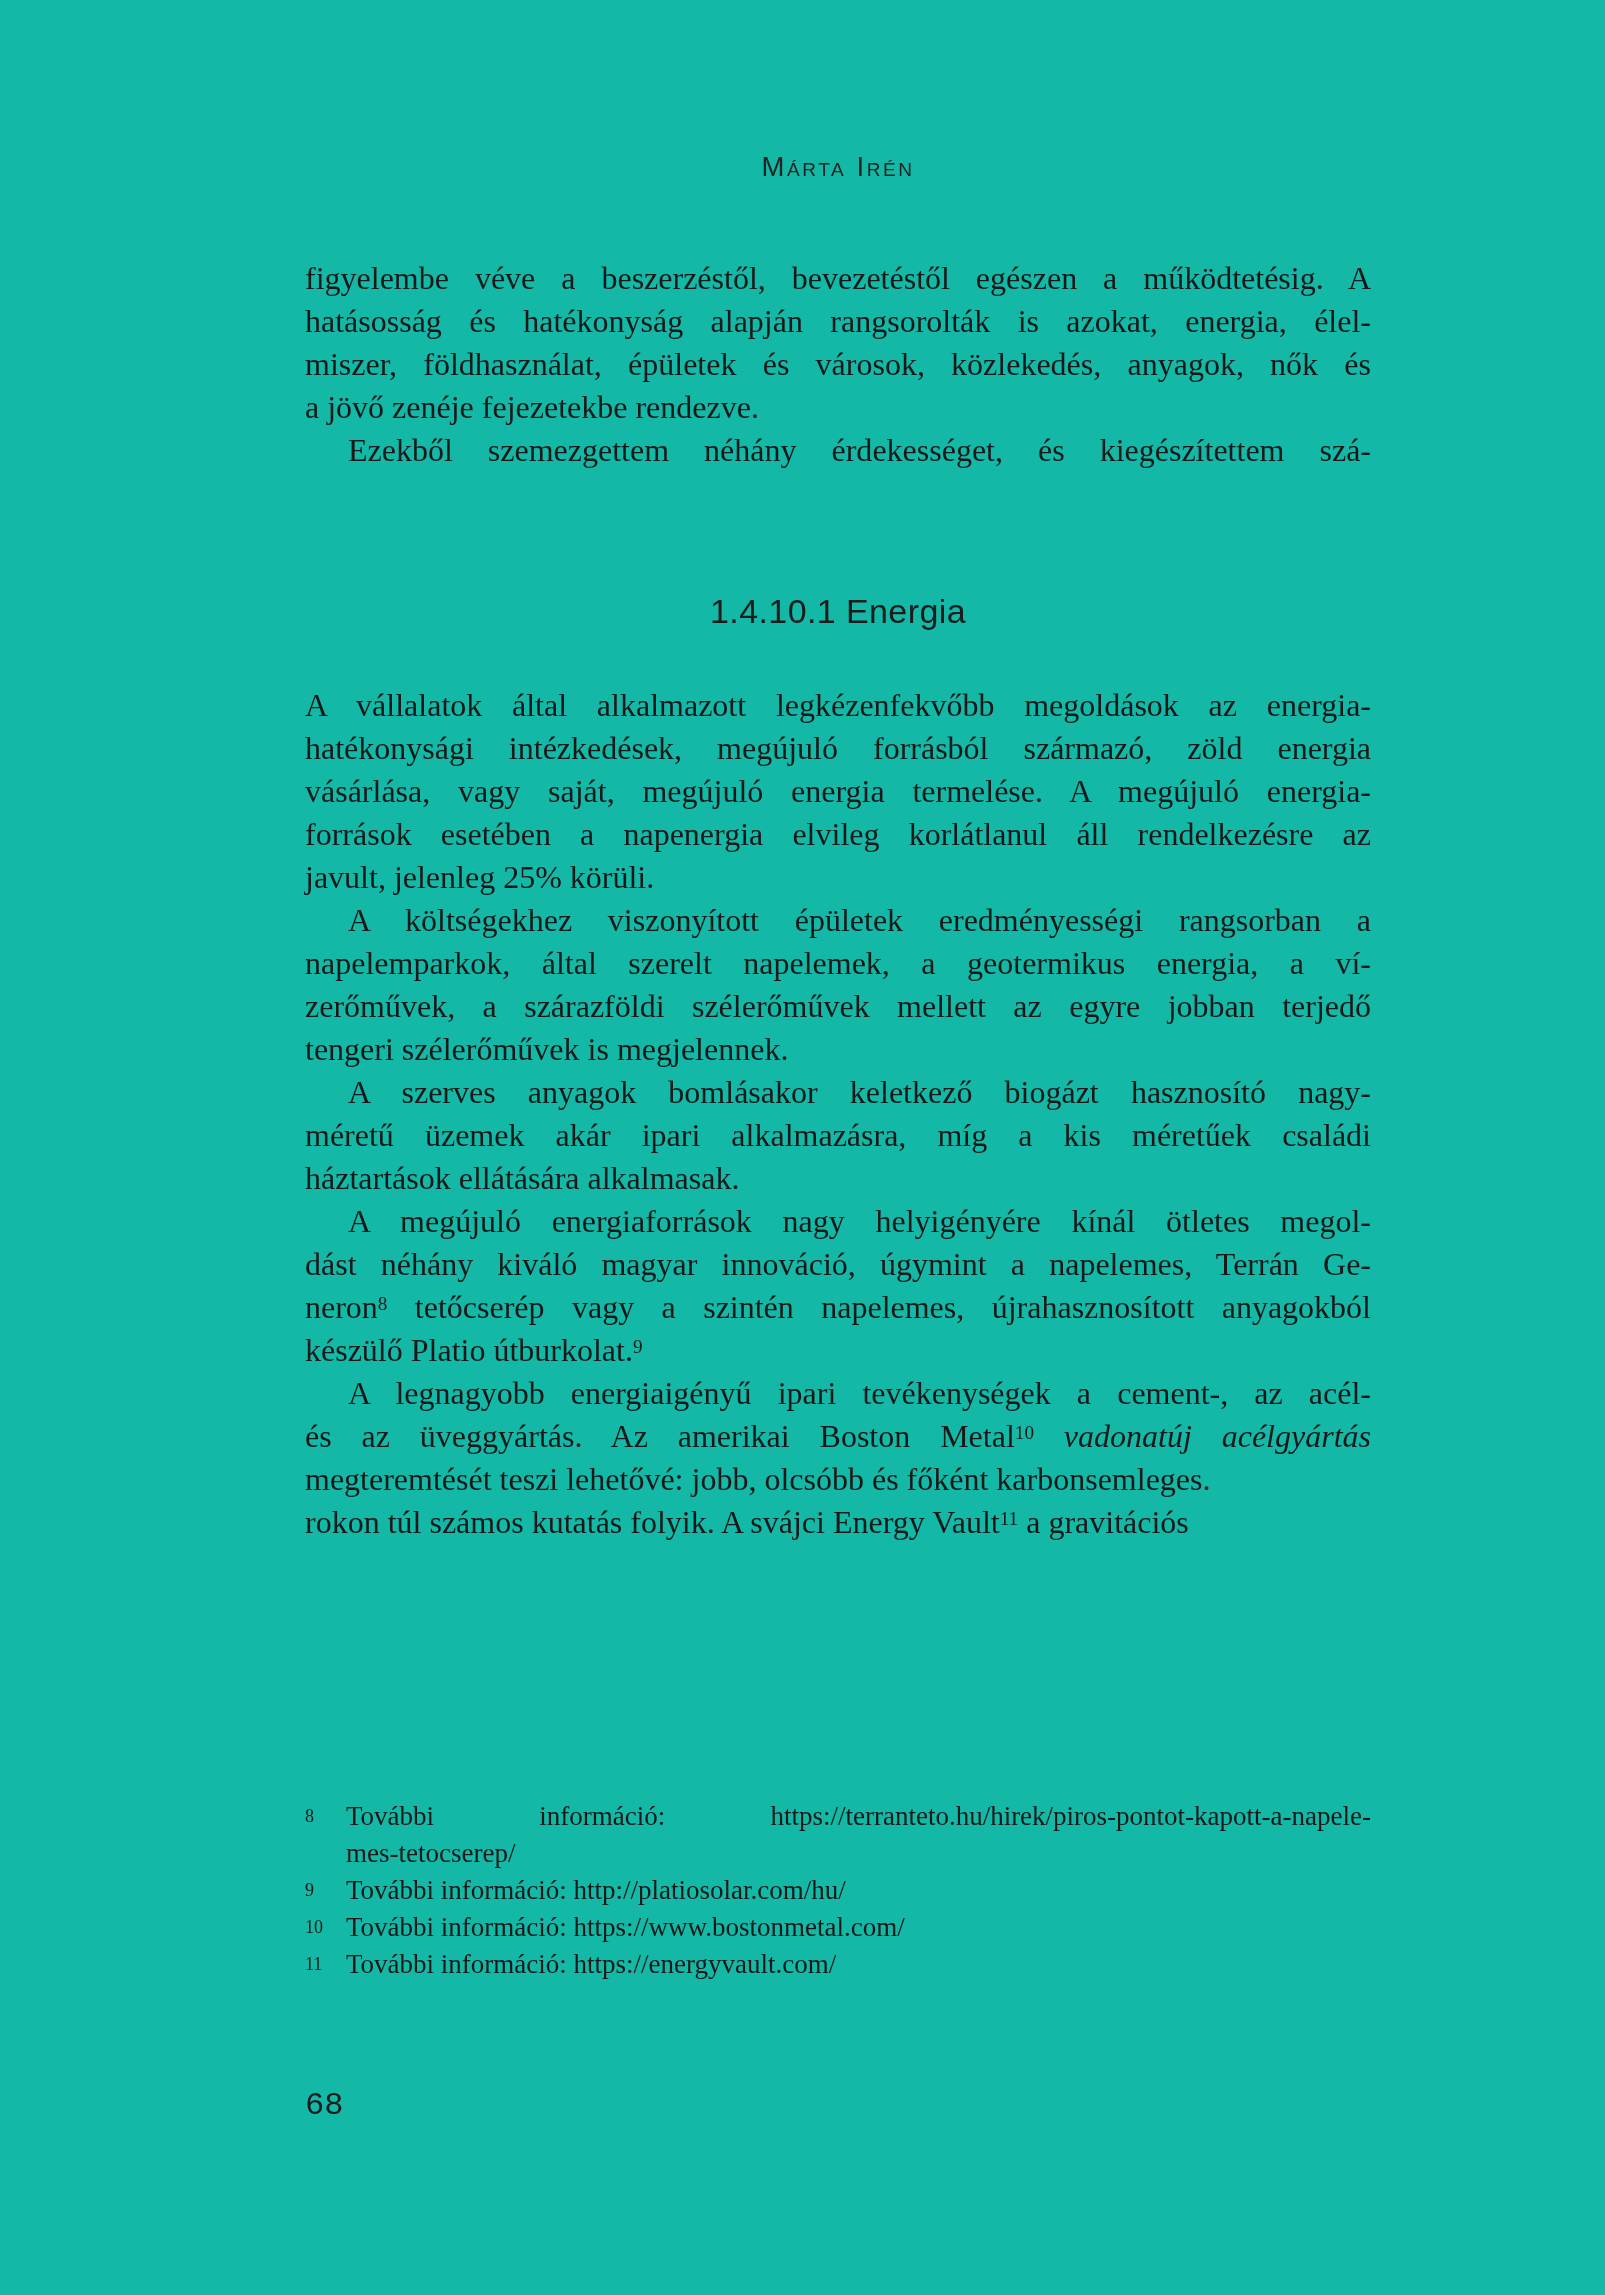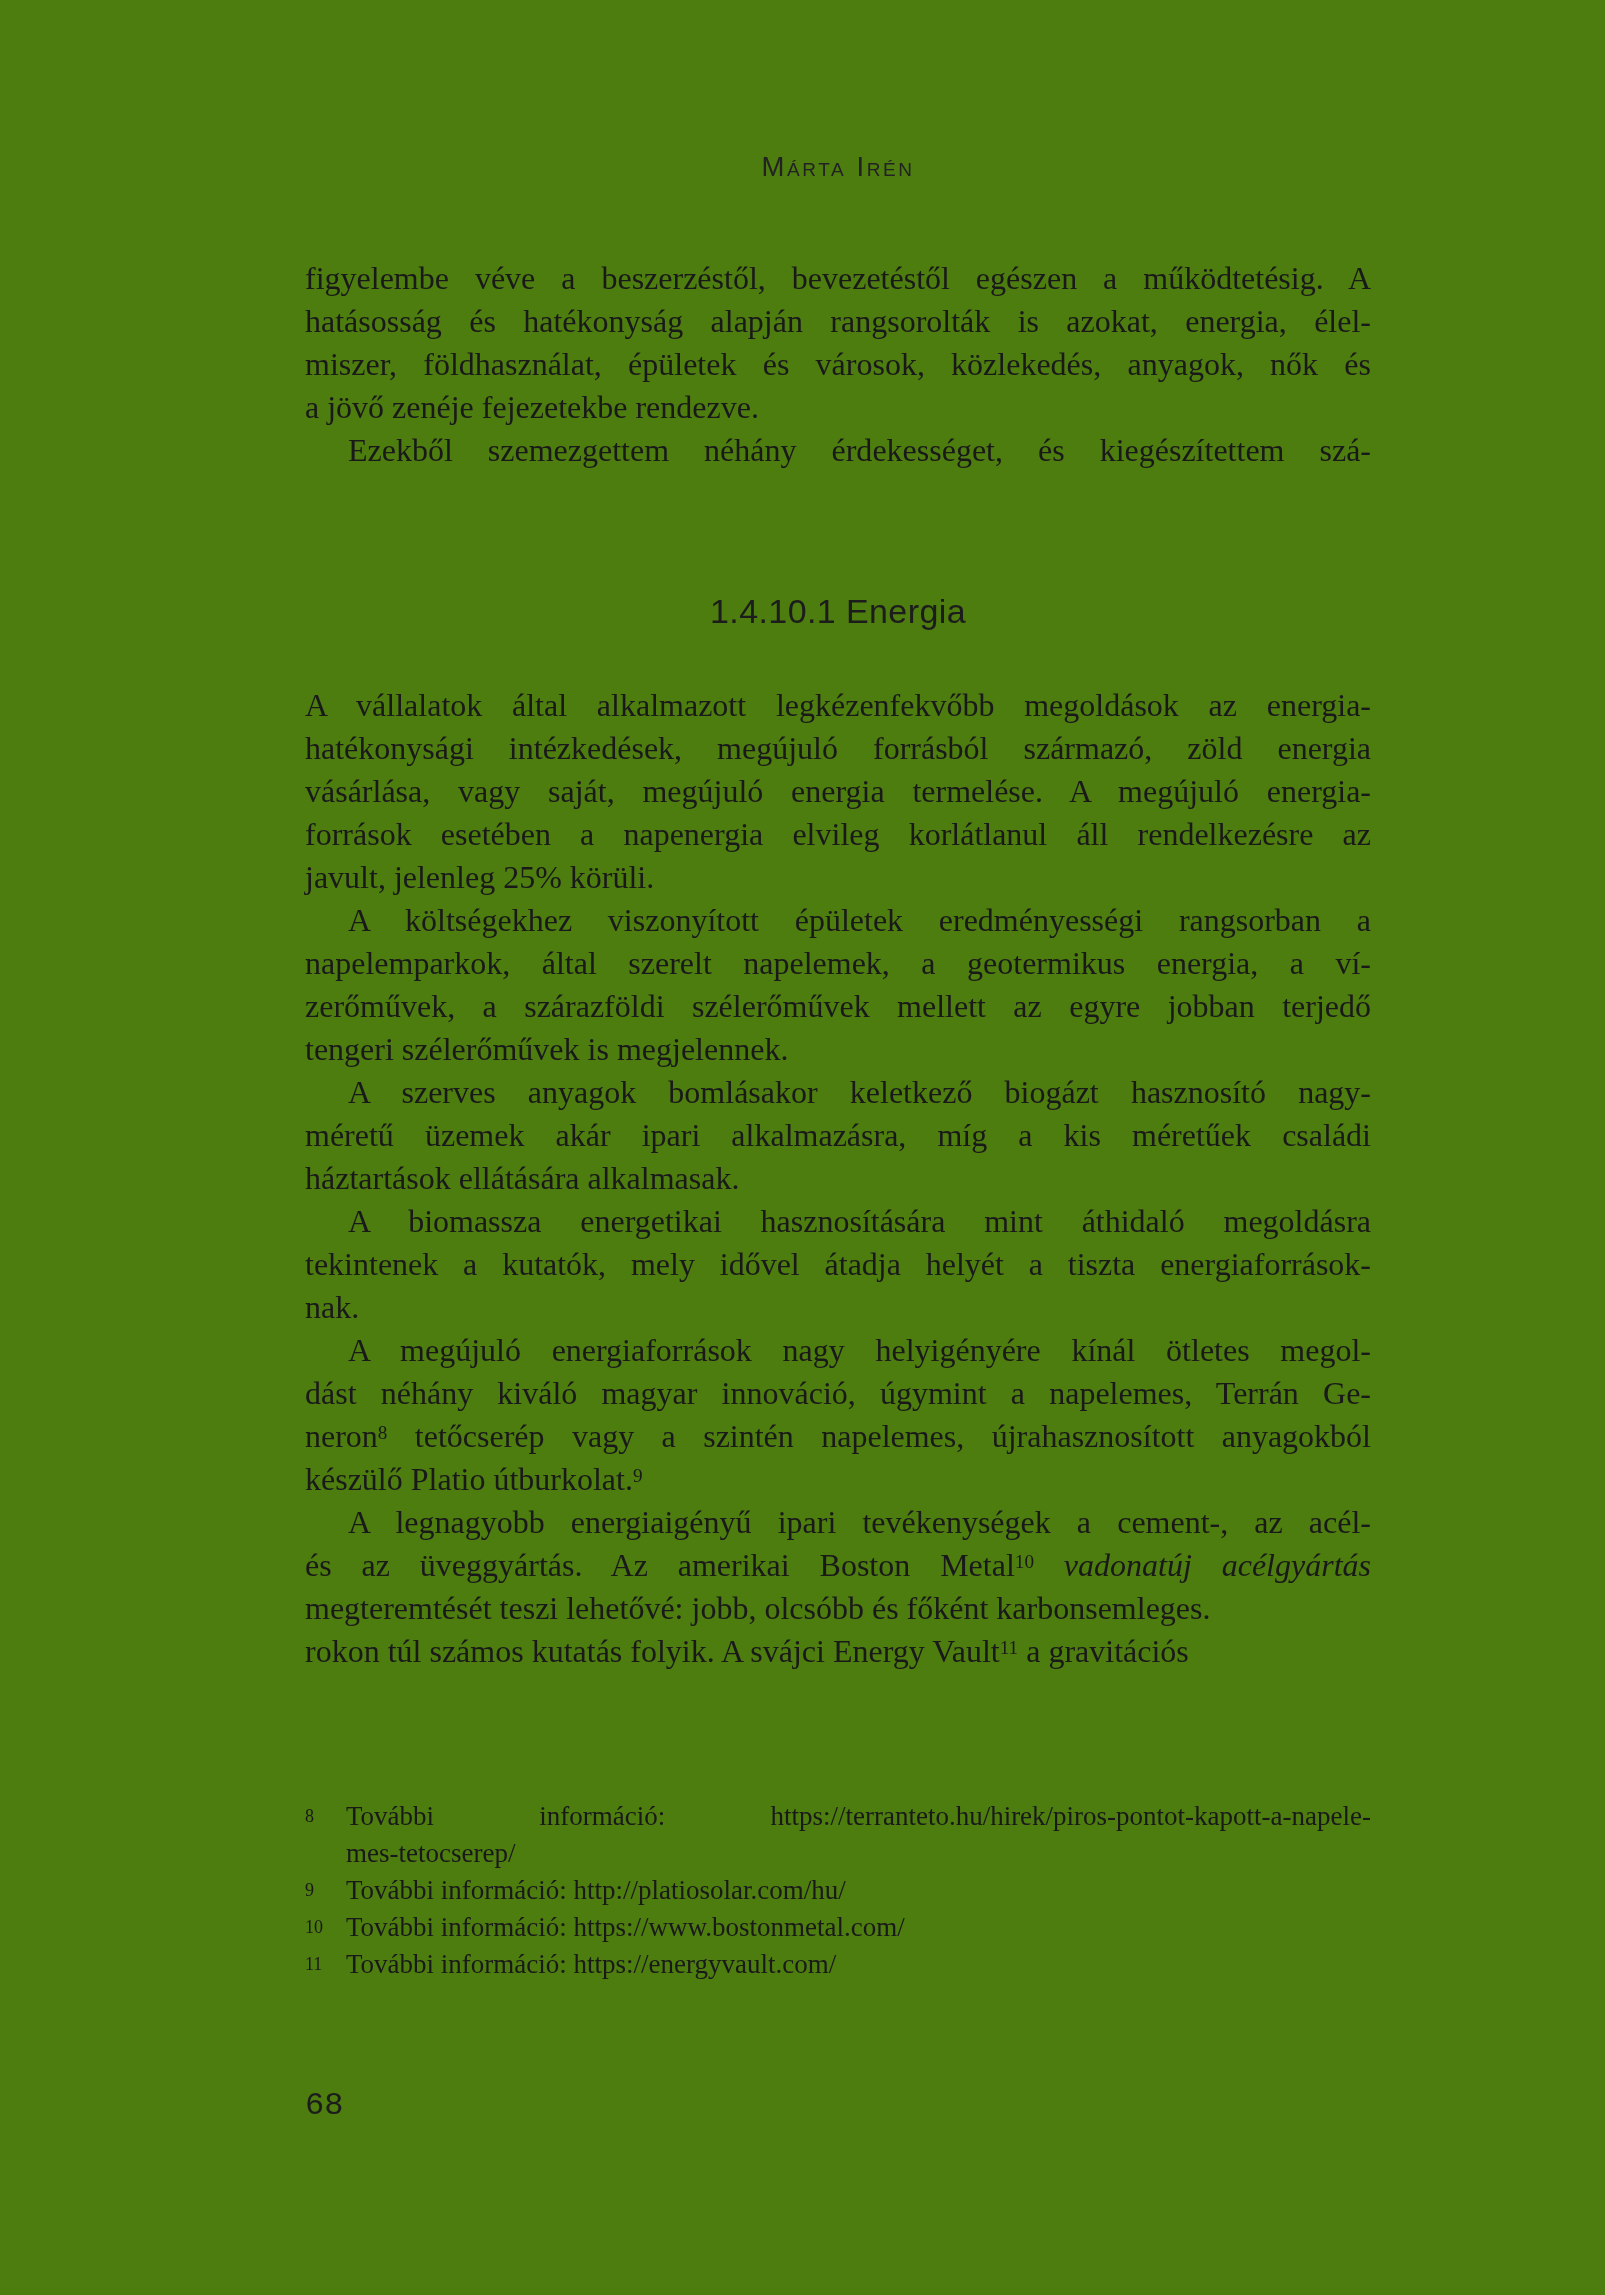--- a/index.html
+++ b/index.html
@@ -1,20 +1,20 @@
 <!DOCTYPE html>
 <html lang="hu" style="font-size:13.8px"><head>
 <meta charset="utf-8">
 <style>
   html, body { margin: 0; padding: 0; background: #ffffff; }
   .page {
     position: relative;
     width: 1605px;
     height: 2295px;
-    background: #4d7c0f;
+    background: #14b8a6;
     color: #191919;
     font-family: "Liberation Serif", "DejaVu Serif", serif;
     overflow: hidden;
   }
   .running-header {
     position: absolute;
     top: 151px;
     left: 305px;
     width: 1066px;
     text-align: center;
@@ -120,25 +120,20 @@
           <div class="bl"><span>napelemparkok, által szerelt napelemek, a geotermikus energia, a ví-</span></div>
           <div class="bl"><span>zerőművek, a szárazföldi szélerőművek mellett az egyre jobban terjedő</span></div>
           <div class="bl last"><span>tengeri szélerőművek is megjelennek.</span></div>
         </div>
         <div class="paragraph">
           <div class="bl ind"><span>A szerves anyagok bomlásakor keletkező biogázt hasznosító nagy-</span></div>
           <div class="bl"><span>méretű üzemek akár ipari alkalmazásra, míg a kis méretűek családi</span></div>
           <div class="bl last"><span>háztartások ellátására alkalmasak.</span></div>
         </div>
         <div class="paragraph">
-          <div class="bl ind"><span>A biomassza energetikai hasznosítására mint áthidaló megoldásra</span></div>
-          <div class="bl"><span>tekintenek a kutatók, mely idővel átadja helyét a tiszta energiaforrások-</span></div>
-          <div class="bl last"><span>nak.</span></div>
-        </div>
-        <div class="paragraph">
           <div class="bl ind"><span>A megújuló energiaforrások nagy helyigényére kínál ötletes megol-</span></div>
           <div class="bl"><span>dást néhány kiváló magyar innováció, úgymint a napelemes, Terrán Ge-</span></div>
           <div class="bl"><span>neron</span><span class="sup">8</span><span> tetőcserép vagy a szintén napelemes, újrahasznosított anyagokból</span></div>
           <div class="bl last"><span>készülő Platio útburkolat.</span><span class="sup">9</span></div>
         </div>
         <div class="paragraph">
           <div class="bl ind"><span>A legnagyobb energiaigényű ipari tevékenységek a cement-, az acél-</span></div>
           <div class="bl"><span>és az üveggyártás. Az amerikai Boston Metal</span><span class="sup">10</span><span class="it"> vadonatúj acélgyártás</span></div>
           <div class="bl last"><span>megteremtését teszi lehetővé: jobb, olcsóbb és főként karbonsemleges.</span></div>
         </div>

